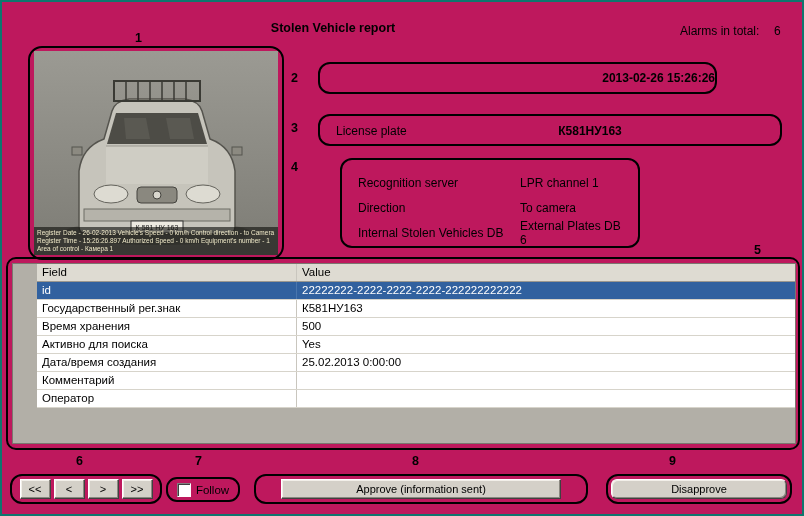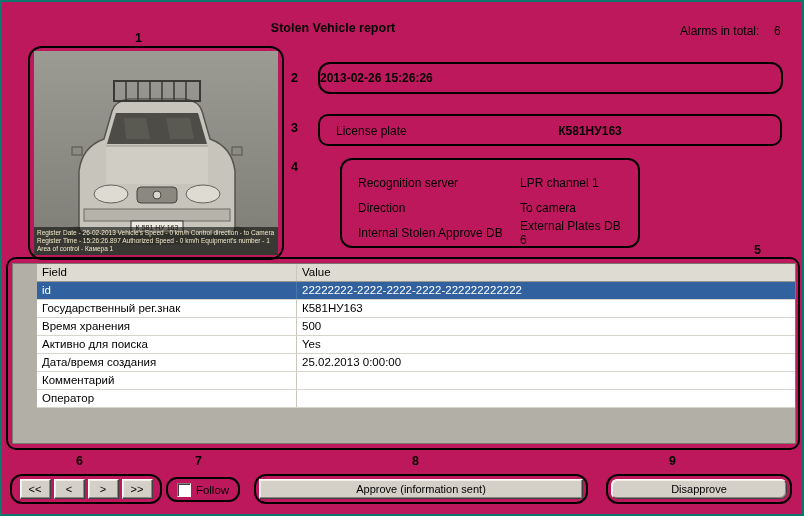--- a/index.html
+++ b/index.html
@@ -17,22 +17,22 @@
   #alarms-count{left:772px;top:22px;}
 
   
   .co{border:2px solid #000;border-radius:12px;background:transparent;box-sizing:border-box;}
   .co-num{font-weight:bold;font-size:12.5px;}
   #num1{left:133px;top:29px;} #num2{left:289px;top:69px;} #num3{left:289px;top:119px;}
   #num4{left:289px;top:158px;} #num5{left:752px;top:241px;} #num6{left:74px;top:452px;}
   #num7{left:193px;top:452px;} #num8{left:410px;top:452px;} #num9{left:667px;top:452px;}
 
   #co-photo{left:26px;top:44px;width:256px;height:214px;border-radius:14px;}
-  #co-datetime{left:316px;top:60px;width:465px;height:32px;display:flex;align-items:center;justify-content:flex-start;}
-  #co-plate{left:316px;top:112px;width:464px;height:32px;border-radius:10px;}
+  #co-datetime{left:316px;top:60px;width:399px;height:32px;display:flex;align-items:center;justify-content:flex-end;}
+  #co-plate{left:316px;top:112px;width:464px;height:32px;}
   #co-details{left:306px;top:156px;width:300px;height:90px;margin-left:32px;}
   #co-table{left:4px;top:255px;width:794px;height:193px;border-radius:10px;}
   #co-nav{left:8px;top:472px;width:152px;height:30px;display:flex;align-items:center;justify-content:center;gap:3px;}
   #co-follow{left:164px;top:475px;width:74px;height:25px;display:flex;align-items:center;justify-content:center;gap:5px;border-radius:11px;}
   #co-approve{left:252px;top:472px;width:334px;height:30px;display:flex;align-items:center;justify-content:center;}
   #co-disapprove{left:604px;top:472px;width:186px;height:30px;display:flex;align-items:center;justify-content:center;}
 
   
   #photo{left:32px;top:49px;width:244px;height:204px;background:#8d8c86;overflow:hidden;}
   #photo svg{display:block;}
@@ -59,21 +59,21 @@
   .tr.sel .td.f{border-right-color:#4a76ad;}
 
   
   .btn{
     background:#d4d0c8;border:1px solid;border-color:#fff #404040 #404040 #fff;
     box-shadow:inset -1px -1px 0 #8a877f, inset 1px 1px 0 #f2efe9;
     font-family:"Liberation Sans",sans-serif;font-size:11px;color:#000;
     display:flex;align-items:center;justify-content:center;box-sizing:border-box;cursor:default;
   }
   .nav-btn{width:31px;height:20px;}
-  #approve-btn{width:324px;height:20px;}
+  #approve-btn{width:280px;height:20px;}
   #disapprove-btn{width:176px;height:20px;border-radius:6px;}
   #follow-box{width:12px;height:12px;background:#fff;border:1px solid;border-color:#808080 #fff #fff #808080;
     box-shadow:inset 1px 1px 0 #404040;box-sizing:content-box;}
   #follow-label{font-size:11.5px;}
 </style>
 </head>
 <body>
 
 <div id="app">
 
@@ -148,21 +148,21 @@
     <div class="details-rows">
       <div class="details-row">
         <span class="dl">Recognition server</span>
         <span class="dv">LPR channel 1</span>
       </div>
       <div class="details-row">
         <span class="dl">Direction</span>
         <span class="dv">To camera</span>
       </div>
       <div class="details-row">
-        <span class="dl">Internal Stolen Approve DB</span>
+        <span class="dl">Internal Stolen Vehicles DB</span>
         <span class="dv">External Plates DB 6</span>
       </div>
     </div>
   </div>
 
   <div class="abs co" id="co-table"></div>
   <div class="abs" id="table">
     <div class="tr th">
       <div class="td f">Field</div>
       <div class="td v">Value</div>

